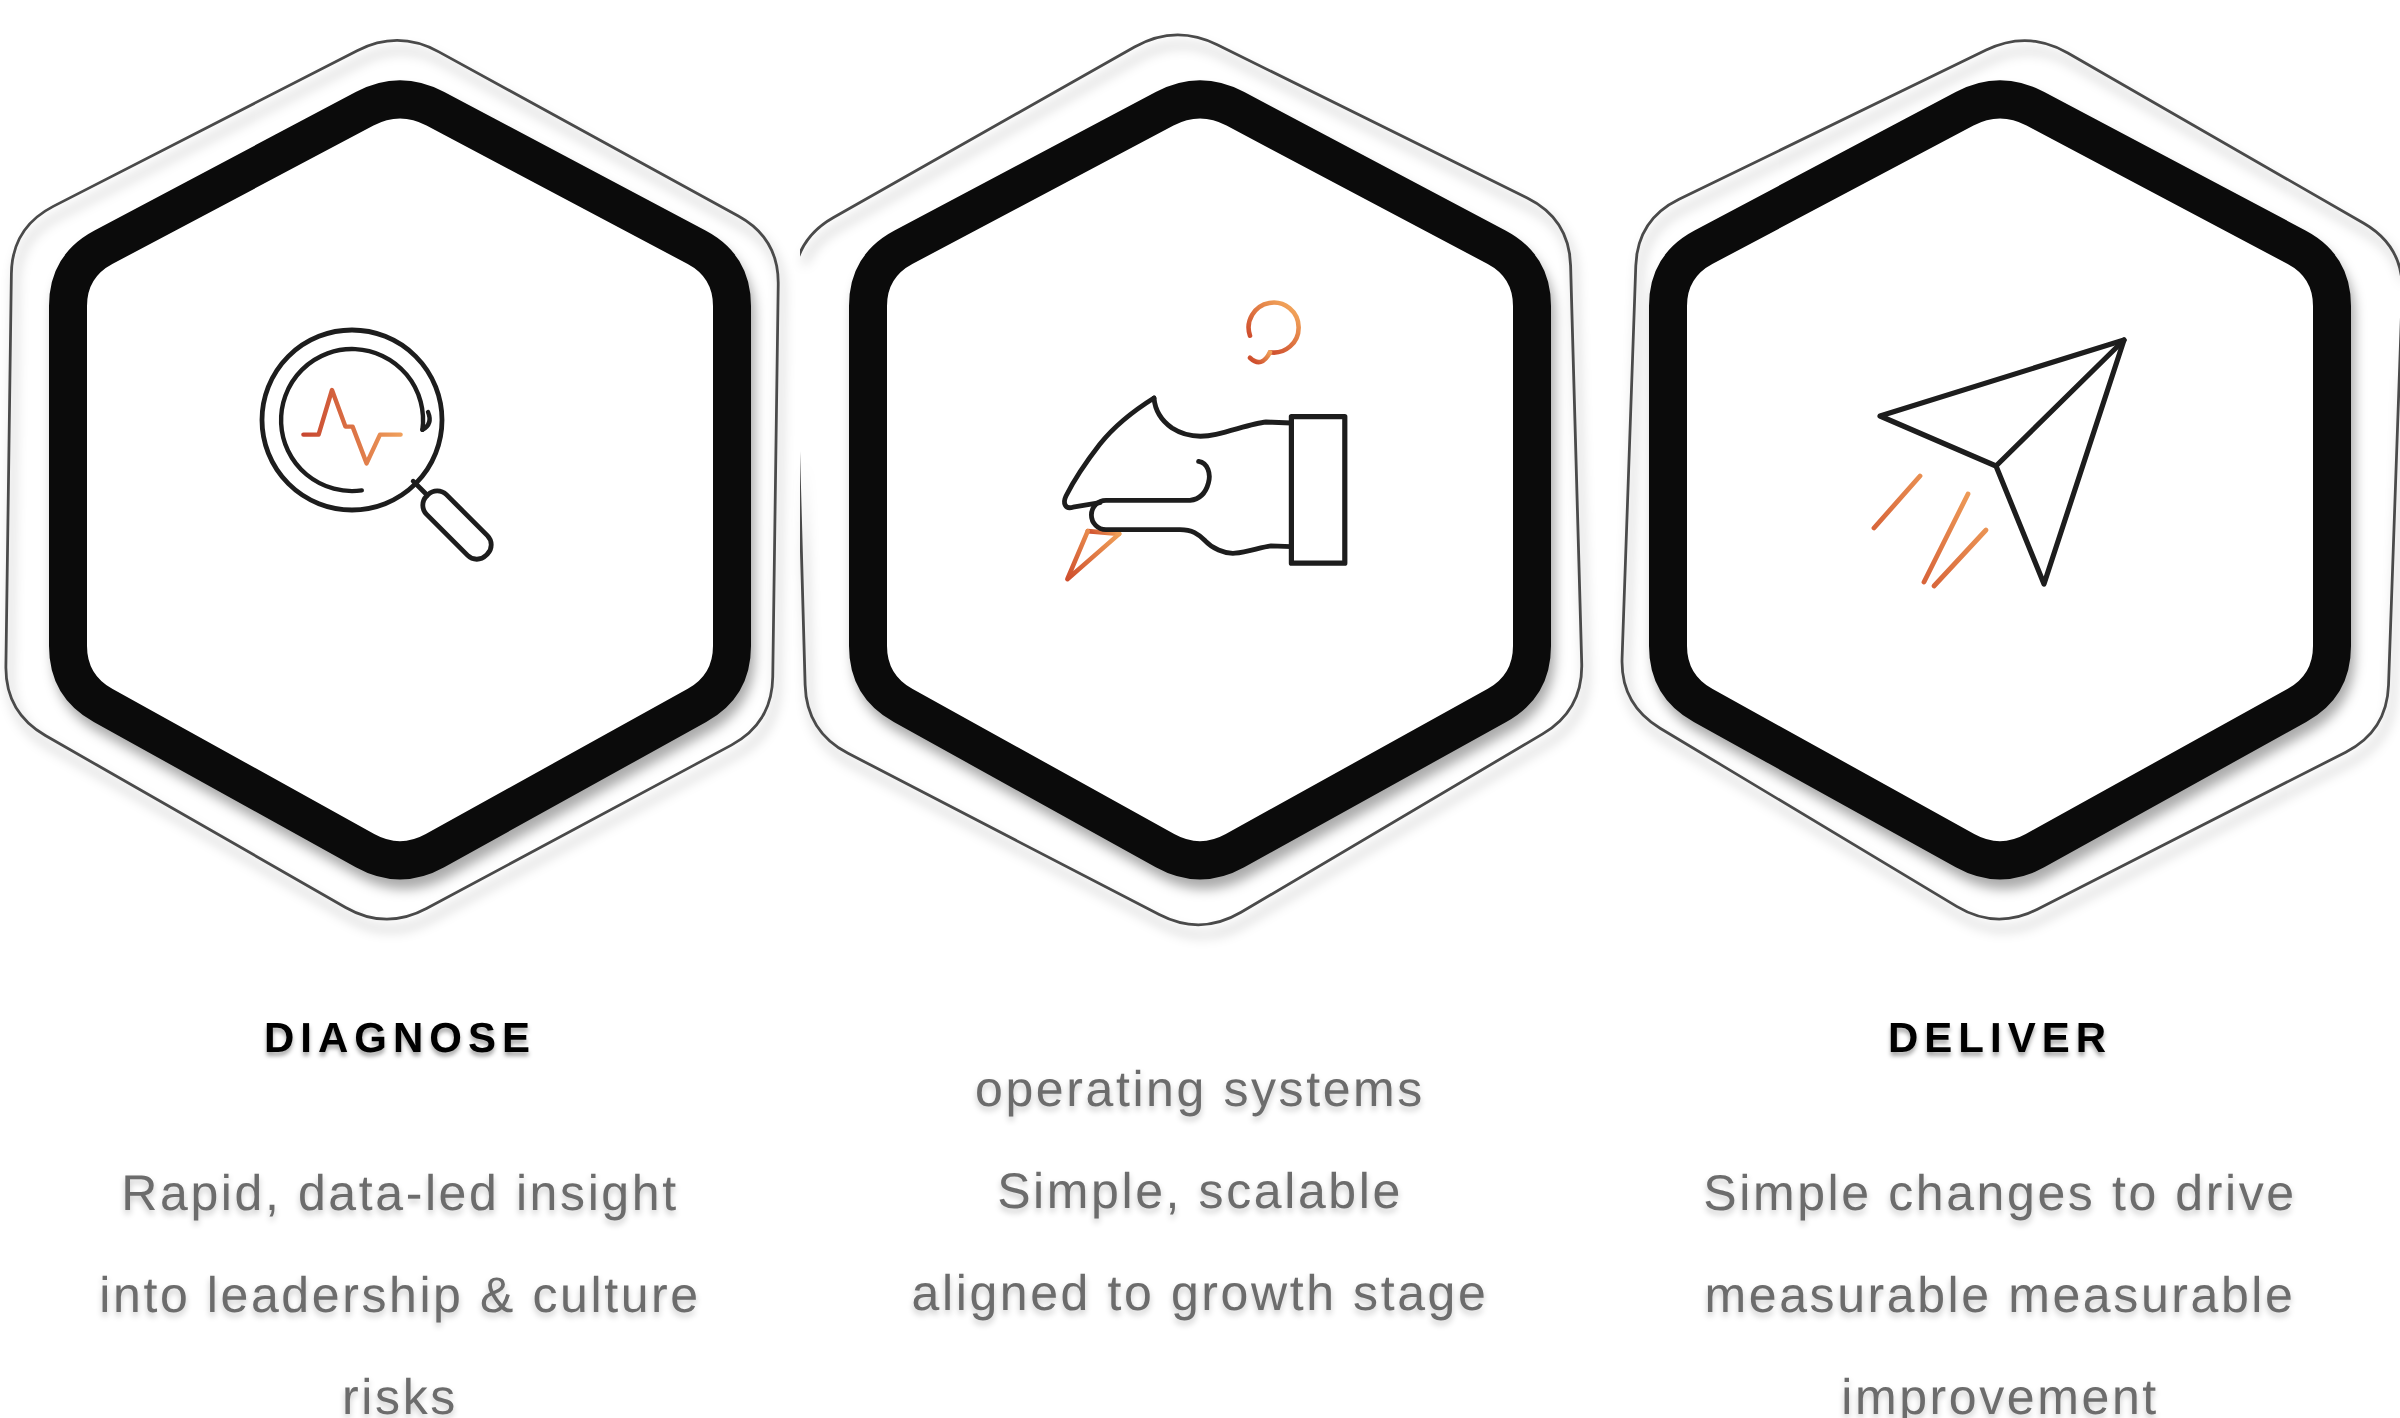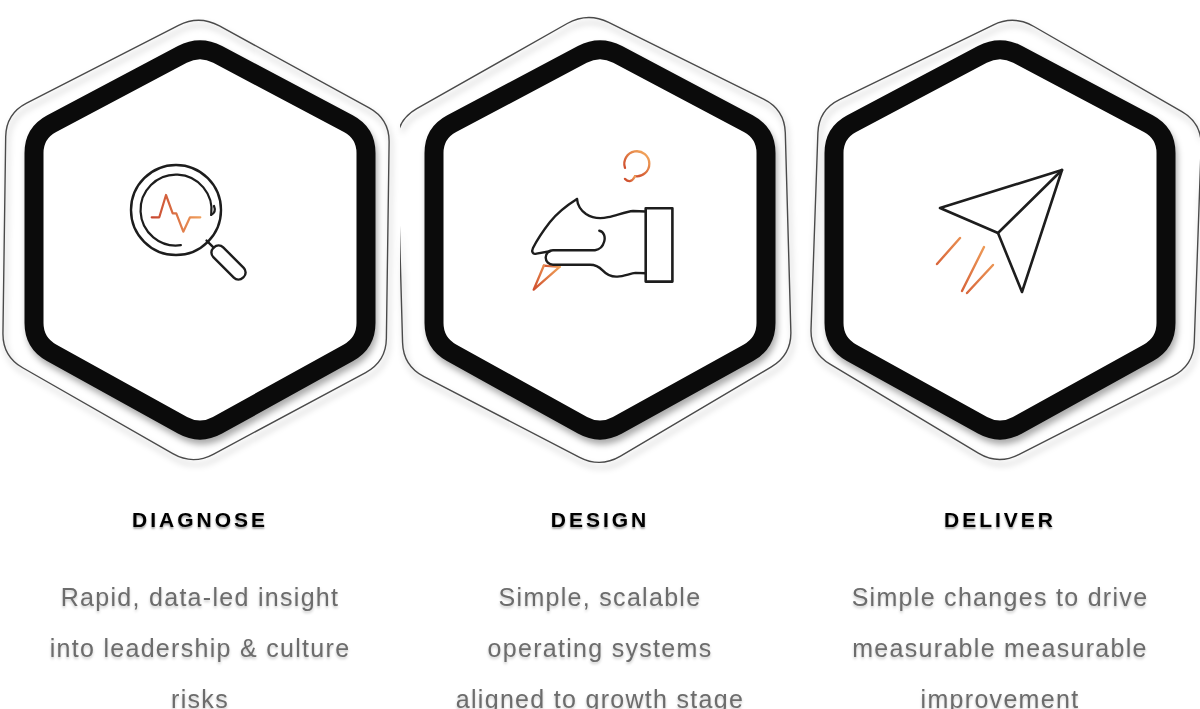--- a/index.html
+++ b/index.html
@@ -74,24 +74,23 @@
           <line x1="6.5" y1="2" x2="6.5" y2="118"></line>
           <path d="M-6.5,127 L6.5,118"></path>
           <path d="M-6.5,127 L1,152 L6.5,118"></path>
         </g>
         <path d="M177,199 C169,204 158,212 150,222 C143,231 136,242 133,248 C131.3,251.5 132.5,254.8 136.5,253.6 L150,251.3"></path>
         <path d="M177,199 C177.5,205 181,210.5 186,214 C193,218.5 201,218.8 208,217.2 C218,214.8 227,211.5 233,211 L245.7,211.5"></path>
         <path d="M199.3,230.7 C204,231.5 205.5,237 204.2,241.5 C203,246 200,249.6 195,250.2 L153,250.2 A7.3,7.3 0 0 0 153,264.8 L190,264.8 C196,264.8 199.2,267 202.6,270.4 C206,274 212,277 217.5,276.6 C224,276.1 230,273.6 235.5,272.9 L245.7,273.3"></path>
         <rect x="245.7" y="208.3" width="26.7" height="73.3" fill="#ffffff" stroke-width="2.6"></rect>
       </g>
     </svg>
-    <h2 class="card-title">DESIGN</h2>
     <p class="card-desc">
+      <span>operating systems</span>
       <span>Simple, scalable</span>
-      <span>operating systems</span>
       <span>aligned to growth stage</span>
     </p>
   </section>
 
   <section class="card">
     <svg class="hex-svg" viewBox="0 0 400 480" width="400" height="480" aria-hidden="true">
       <defs>
         <linearGradient id="planeGrad" gradientUnits="userSpaceOnUse" x1="137" y1="293" x2="193" y2="238">
           <stop offset="0" stop-color="#cf4f2e"></stop>
             <stop offset="1" stop-color="#f3a85f"></stop>

